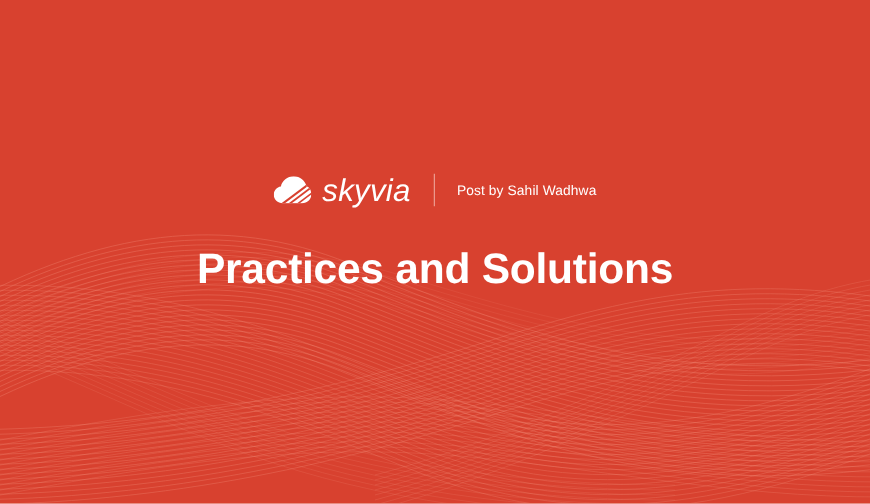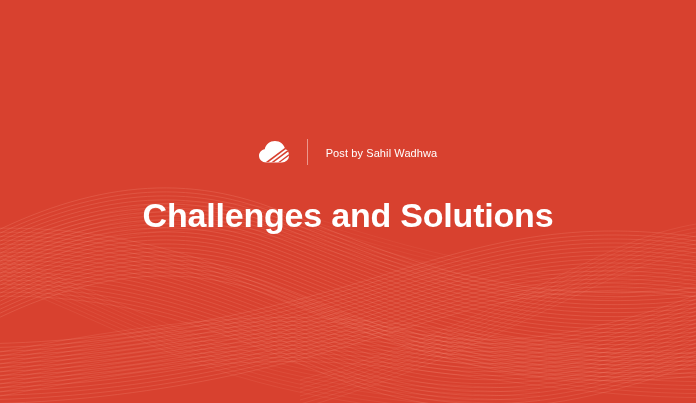--- a/index.html
+++ b/index.html
@@ -253,24 +253,25 @@
         <path d="M14.5,43 C6.2,43 0,37.1 0,29.6 C0,22.9 4.9,17.4 11.4,16.4
                  C13.3,7.0 21.8,0 31.9,0 C42.0,0 50.5,7.0 52.4,16.4
                  C58.0,17.4 60,22.9 60,29.6 C60,37.1 53.6,43 45.3,43 Z" fill="#ffffff"></path>
         <g clip-path="url(#cloudclip)" stroke="#d8412f" stroke-linecap="butt">
           <line x1="6" y1="50" x2="62" y2="8" stroke-width="3.4"></line>
           <line x1="12" y1="54" x2="68" y2="12" stroke-width="3.0"></line>
           <line x1="20" y1="58" x2="74" y2="17" stroke-width="2.6"></line>
           <line x1="29" y1="61" x2="80" y2="23" stroke-width="2.2"></line>
         </g>
       </svg>
+      <span class="wordmark">skyvia</span>
     </div>
 
     <div class="divider"></div>
 
     <span class="author">Post by Sahil Wadhwa</span>
   </div>
 
   <h1 class="headline">
-    <span class="tline">Challenges and Solutions</span>
+    <span class="tline">Practices and Solutions</span>
   </h1>
 
 </div>
 
 </body></html>

